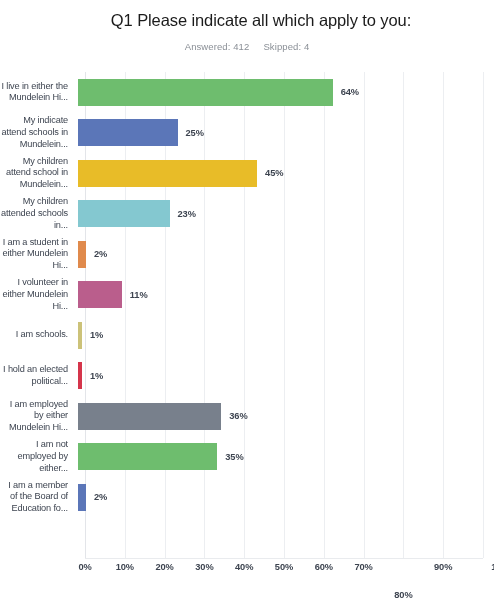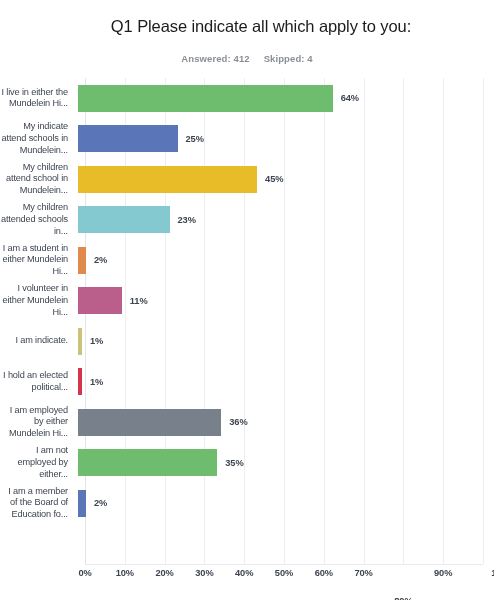--- a/index.html
+++ b/index.html
@@ -20,33 +20,32 @@
     background: #ffffff;
     box-sizing: border-box;
   }
 
   
   #chart-title {
     text-align: center;
     font-size: 16.5px;
     color: #1b1b1b;
     font-weight: normal;
-    margin: 6px;
+    margin: 0;
     padding-top: 11px;
     letter-spacing: -0.1px;
     padding-left: 28px;
   }
   #chart-subtitle {
     text-align: center;
     font-size: 9.5px;
     color: #8a8f96;
     margin: 0;
     padding-top: 11px;
     letter-spacing: 0.1px;
-    font-weight: bold;
   }
   .sub-gap {
     display: inline-block;
     width: 14px;
   }
 
   
   #chart-area {
     position: absolute;
     left: 0;
@@ -203,21 +202,21 @@
           </div>
         </div>
         <div class="row">
           <div class="cat-label">I volunteer in either Mundelein Hi...</div>
           <div class="bar-wrap">
             <div class="bar" style="background: rgb(186, 94, 140); width: 43.78px;"></div>
             <div class="val-label">11%</div>
           </div>
         </div>
         <div class="row">
-          <div class="cat-label">I am indicate.</div>
+          <div class="cat-label">I am schools.</div>
           <div class="bar-wrap">
             <div class="bar" style="background: rgb(204, 194, 121); width: 3.98px;"></div>
             <div class="val-label">1%</div>
           </div>
         </div>
         <div class="row">
           <div class="cat-label">I hold an elected political...</div>
           <div class="bar-wrap">
             <div class="bar" style="background: rgb(213, 53, 75); width: 3.98px;"></div>
             <div class="val-label">1%</div>

